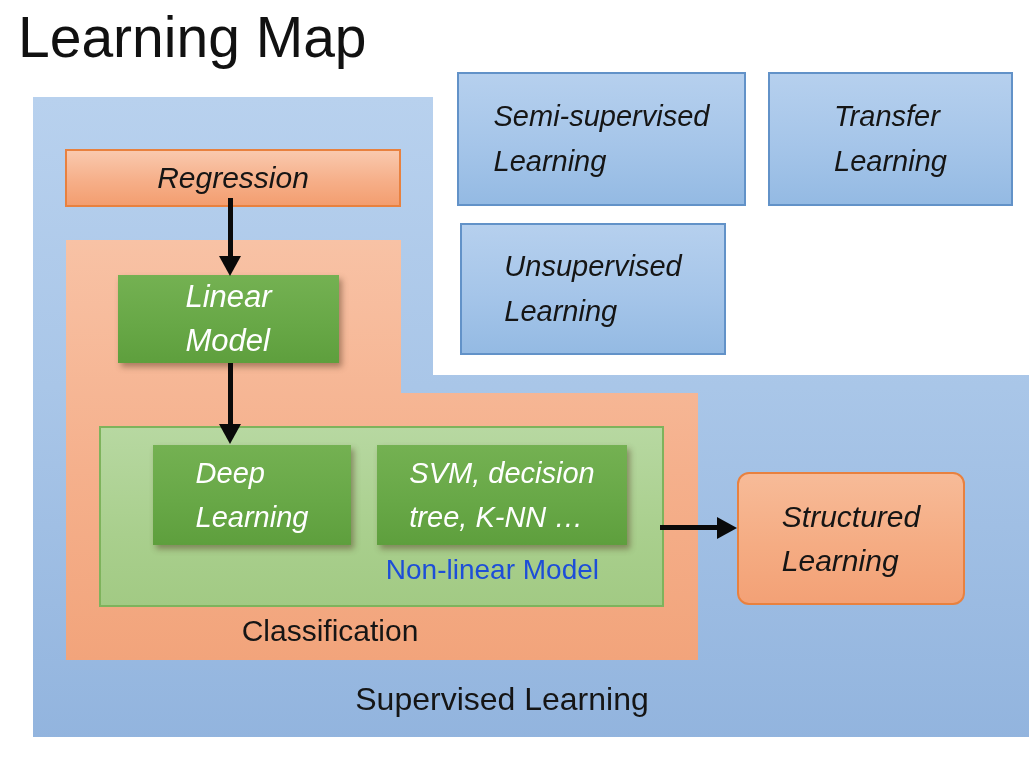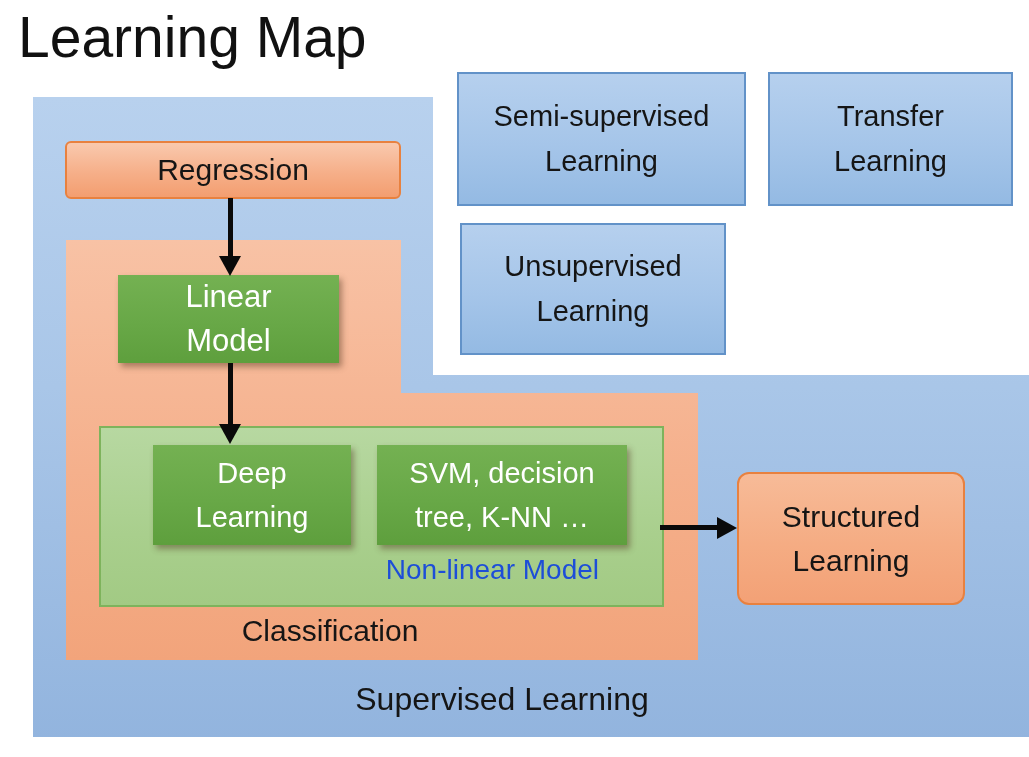--- a/index.html
+++ b/index.html
@@ -21,35 +21,35 @@
     background:linear-gradient(180deg,#f8c2a5 0%,#f5b08c 55%,#f2a47b 100%);
     clip-path:polygon(0 0,335px 0,335px 153px,632px 153px,632px 420px,0 420px);
   }
   #green-region{
     left:99px;top:426px;width:565px;height:181px;
     background:linear-gradient(180deg,#b7d8a1 0%,#a9cf8d 60%,#a2ca84 100%);
     border:2px solid #7eb35c;box-sizing:border-box;
   }
 
   
-  .node{display:flex;align-items:center;justify-content:center;text-align:center;
-        box-sizing:border-box;}
+  .node{display:flex;align-items:center;justify-content:center;
+        box-sizing:border-box;font-style:italic;}
   .blue-box{
     background:linear-gradient(180deg,#b6d0ee 0%,#a5c5e9 55%,#94bae3 100%);
     border:2px solid #6292c8;color:#151515;font-size:29px;line-height:45px;
   }
   #box-semi{left:457px;top:72px;width:289px;height:134px;}
   #box-transfer{left:768px;top:72px;width:245px;height:134px;}
   #box-unsup{left:460px;top:223px;width:266px;height:132px;}
 
   .orange-box{
     background:linear-gradient(180deg,#f9c9ae 0%,#f6af89 55%,#f39e70 100%);
     border:2px solid #e8813f;color:#151515;font-size:30px;line-height:44px;
   }
-  #box-regression{left:65px;top:141px;width:336px;height:58px;border-radius:6px;}
+  #box-regression{left:65px;top:149px;width:336px;height:58px;}
   #box-structured{left:737px;top:472px;width:228px;height:133px;
     background:linear-gradient(180deg,#f7bb98 0%,#f5ac83 55%,#f3a176 100%);border-radius:12px;}
 
   .green-box{
     background:linear-gradient(180deg,#74b152 0%,#68a847 55%,#5e9f3d 100%);
     color:#fff;font-size:29px;line-height:44px;
     box-shadow:3px 4px 6px rgba(80,50,30,0.45);
   }
   #box-linear{left:118px;top:275px;width:221px;height:88px;font-size:31px;}
   #box-deep{left:121px;top:445px;width:198px;height:100px;margin-left:32px;}

